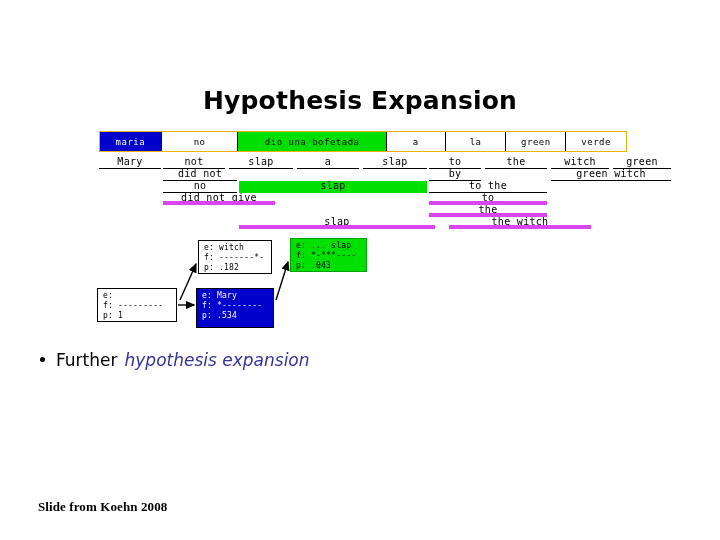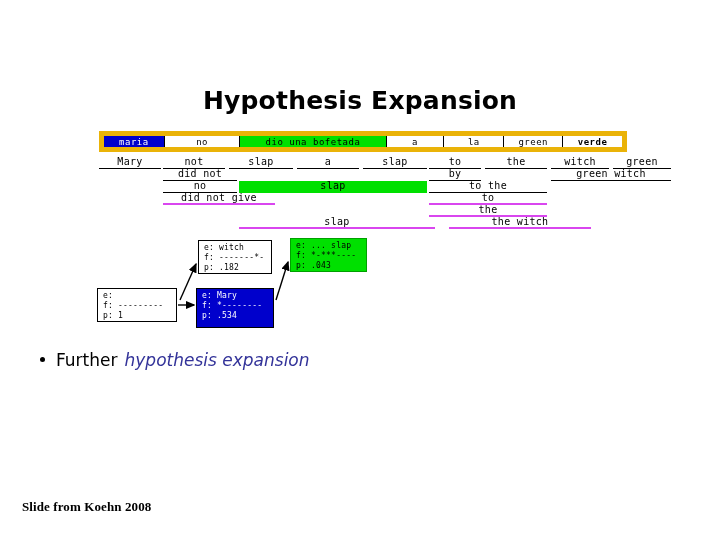--- a/index.html
+++ b/index.html
@@ -29,21 +29,21 @@
     letter-spacing: 0.2px;
   }
 
   
   #source-sentence {
     position: absolute;
     left: 99px;
     top: 131px;
     height: 21px;
     display: flex;
-    border: 5px solid #eab308;
+    border: 1px solid #eab308;
     box-sizing: border-box;
   }
   .src-cell {
     border-right: 1px solid #000;
     box-sizing: border-box;
     font-family: "DejaVu Sans Mono", monospace;
     font-size: 9px;
     display: flex;
     align-items: center;
     justify-content: center;
@@ -71,21 +71,21 @@
     font-size: 10px;
     color: #000;
     text-align: center;
     line-height: 10px;
     box-sizing: border-box;
     letter-spacing: 0.3px;
     white-space: nowrap;
     overflow: hidden;
   }
   .align-seg.u1 { border-bottom: 1px solid #000; }
-  .align-seg.u2 { border-bottom: 2px solid #d946ef; }
+  .align-seg.u2 { border-bottom: 4px solid #d946ef; }
   .align-seg.greenbar {
     background: #00e000;
     border-bottom: 1px solid #00e000;
     color: #000;
   }
 
   
   .hyp-box {
     position: absolute;
     border: 1px solid #000;
@@ -139,42 +139,42 @@
     font-family: "DejaVu Sans", sans-serif;
     font-size: 17px;
     font-style: italic;
     color: #333399;
     margin-left: 7px;
   }
 
   
   #footer-note {
     position: absolute;
-    left: 22px;
+    left: 38px;
     top: 499px;
     font-family: "Liberation Serif", serif;
     font-size: 13px;
     font-weight: bold;
     color: #000;
     letter-spacing: 0.1px;
   }
 </style>
 </head>
 <body>
 
 <div id="slide-title">Hypothesis Expansion</div>
 
 <div id="source-sentence" style="width: 528px;">
     <div class="src-cell blue" style="width: 62px;">maria</div>
     <div class="src-cell white" style="width: 77px;">no</div>
     <div class="src-cell green" style="width: 149px;">dio una bofetada</div>
     <div class="src-cell white" style="width: 59px;">a</div>
     <div class="src-cell white" style="width: 61px;">la</div>
     <div class="src-cell white" style="width: 60px;">green</div>
-    <div class="src-cell white" style="width: 60px; font-weight: bold;">verde</div>
+    <div class="src-cell white" style="width: 60px;">verde</div>
   </div>
 
 <div id="align-rows">
     <div class="align-seg u1" style="left: 0px; width: 62px; top: 0px;">Mary</div>
     <div class="align-seg u1" style="left: 64px; width: 62px; top: 0px;">not</div>
     <div class="align-seg u1" style="left: 130px; width: 64px; top: 0px;">slap</div>
     <div class="align-seg u1" style="left: 198px; width: 62px; top: 0px;">a</div>
     <div class="align-seg u1" style="left: 264px; width: 64px; top: 0px;">slap</div>
     <div class="align-seg u1" style="left: 330px; width: 52px; top: 0px;">to</div>
     <div class="align-seg u1" style="left: 386px; width: 62px; top: 0px;">the</div>

